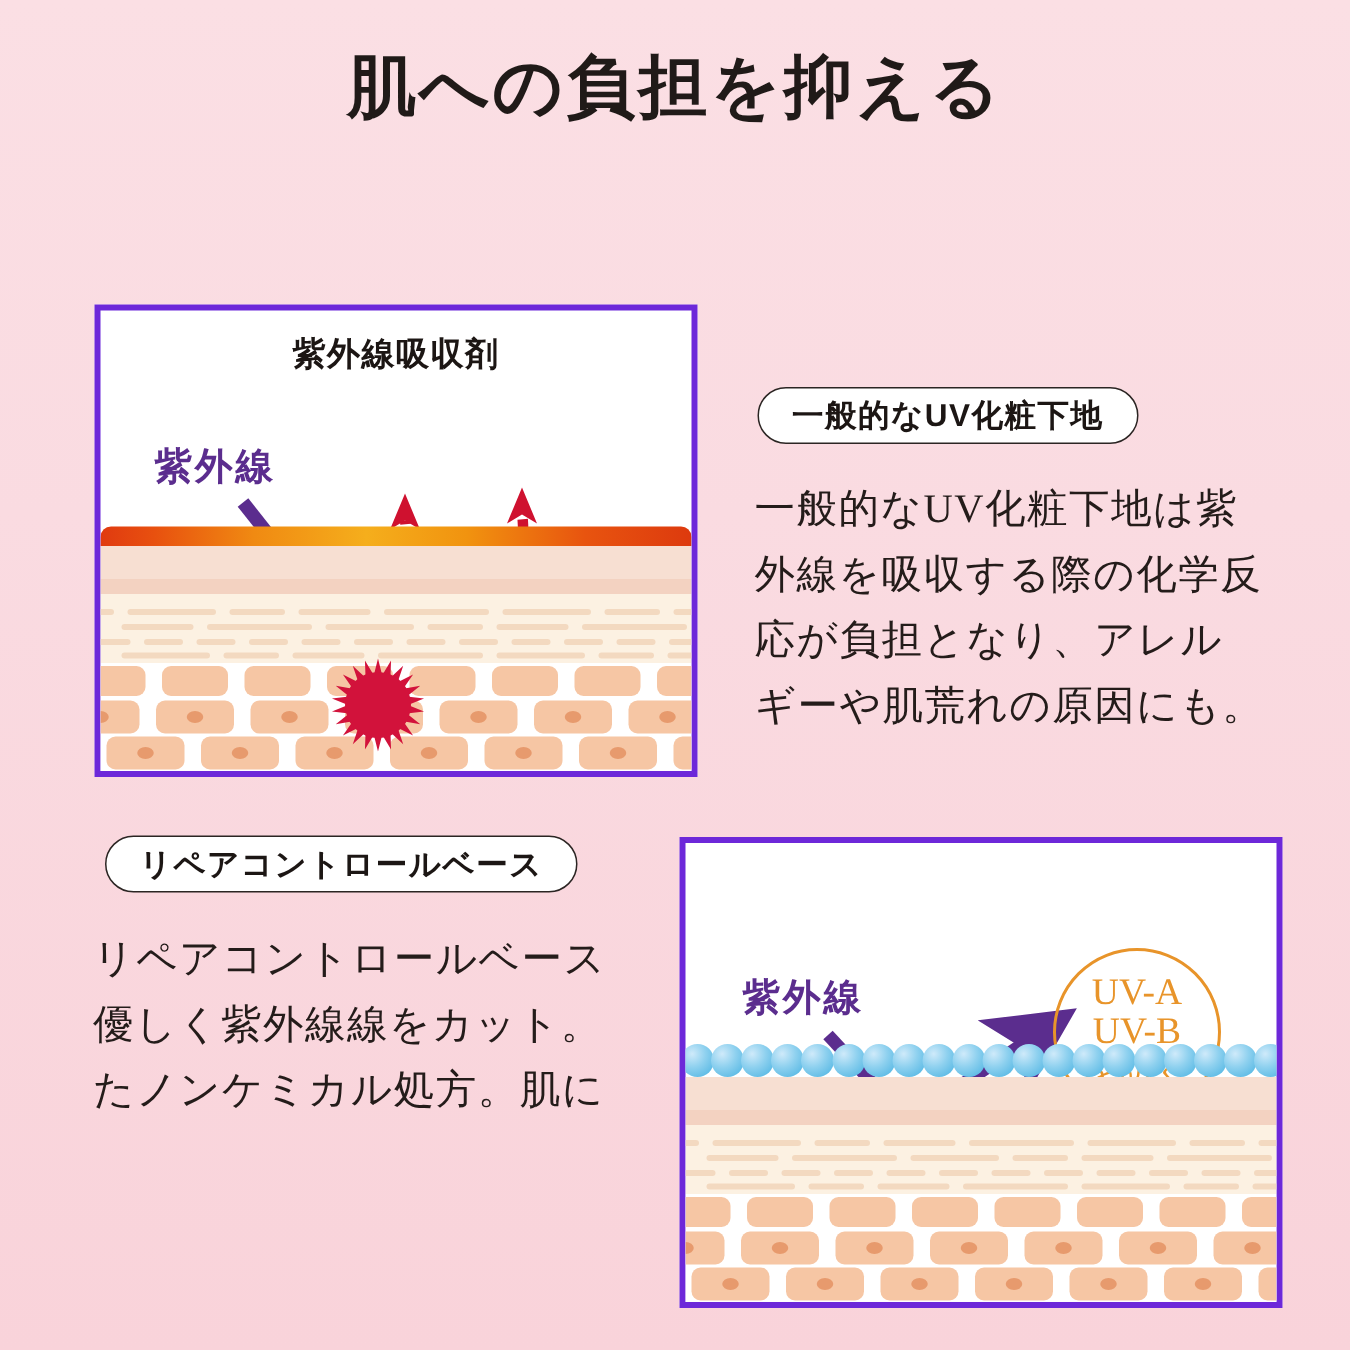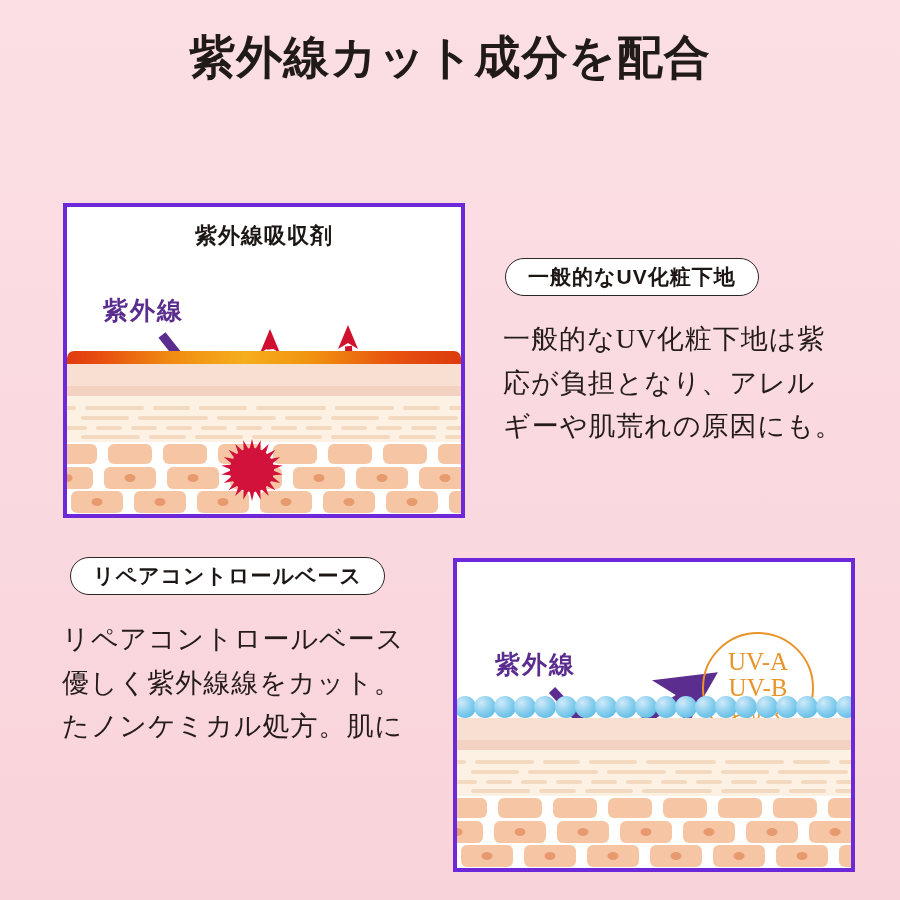--- a/index.html
+++ b/index.html
@@ -131,21 +131,21 @@
     line-height:1.62;
     color:#241c1a;
     letter-spacing:1px;
   }
   .body-text div{ white-space:nowrap; }
 </style>
 </head>
 <body>
 
 <div class="headline">
-  <div class="l2">紫外線カット成分を配合</div>
+  <div class="l1">肌への負担を抑える</div>
 </div>
 
 <div class="panel" id="panel-absorber">
 
   <div class="panel-title">紫外線吸収剤</div>
 
   <div class="lbl-uv" style="left:36px; top:87px;">紫外線</div>
 
 
   <svg width="402" height="315" style="position:absolute;left:0;top:0;">
@@ -270,20 +270,21 @@
         <path d="M185.0,232.0 L187.8,243.2 L193.7,233.3 L193.3,244.8 L201.8,236.9 L198.1,247.9 L208.4,242.7 L201.8,252.2 L213.2,250.1 L204.2,257.4 L215.7,258.6 L205.0,263.0 L215.7,267.4 L204.2,268.6 L213.2,275.9 L201.8,273.8 L208.4,283.3 L198.1,278.1 L201.8,289.1 L193.3,281.2 L193.7,292.7 L187.8,282.8 L185.0,294.0 L182.2,282.8 L176.3,292.7 L176.7,281.2 L168.2,289.1 L171.9,278.1 L161.6,283.3 L168.2,273.8 L156.8,275.9 L165.8,268.6 L154.3,267.4 L165.0,263.0 L154.3,258.6 L165.8,257.4 L156.8,250.1 L168.2,252.2 L161.6,242.7 L171.9,247.9 L168.2,236.9 L176.7,244.8 L176.3,233.3 L182.2,243.2 Z" fill="#d2123b"></path>
         <circle cx="185" cy="263" r="22" fill="#d2123b"></circle>
       </g>
   </svg>
 </div>
 
 <div class="badge" style="left:505px; top:258px;">一般的なUV化粧下地</div>
 
 <div class="body-text" style="left:503px; top:318px; width:370px;">
   <div>一般的なUV化粧下地は紫</div>
+  <div>外線を吸収する際の化学反</div>
   <div>応が負担となり、アレル</div>
   <div>ギーや肌荒れの原因にも。</div>
 </div>
 
 <div class="badge" style="left:70px; top:557px;">リペアコントロールベース</div>
 
 <div class="body-text" style="left:62px; top:618px; width:380px;">
   <div>リペアコントロールベース</div>
   <div>優しく紫外線線をカット。</div>
   <div>たノンケミカル処方。肌に</div>

